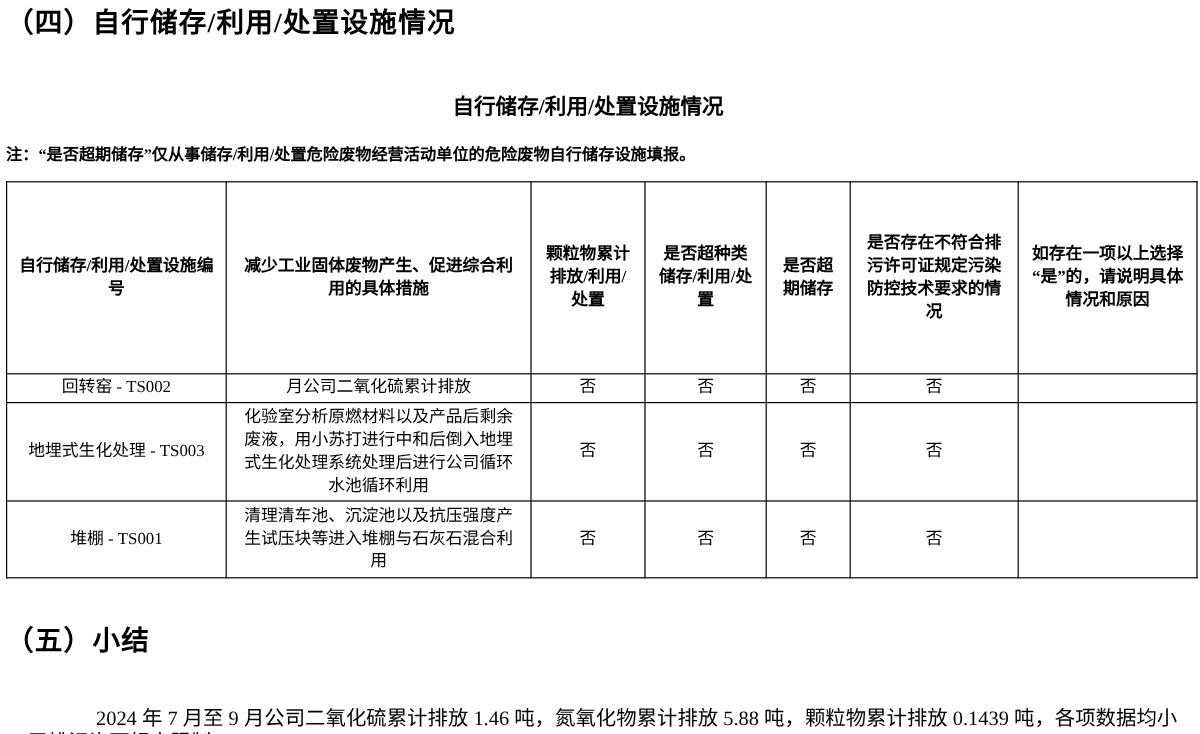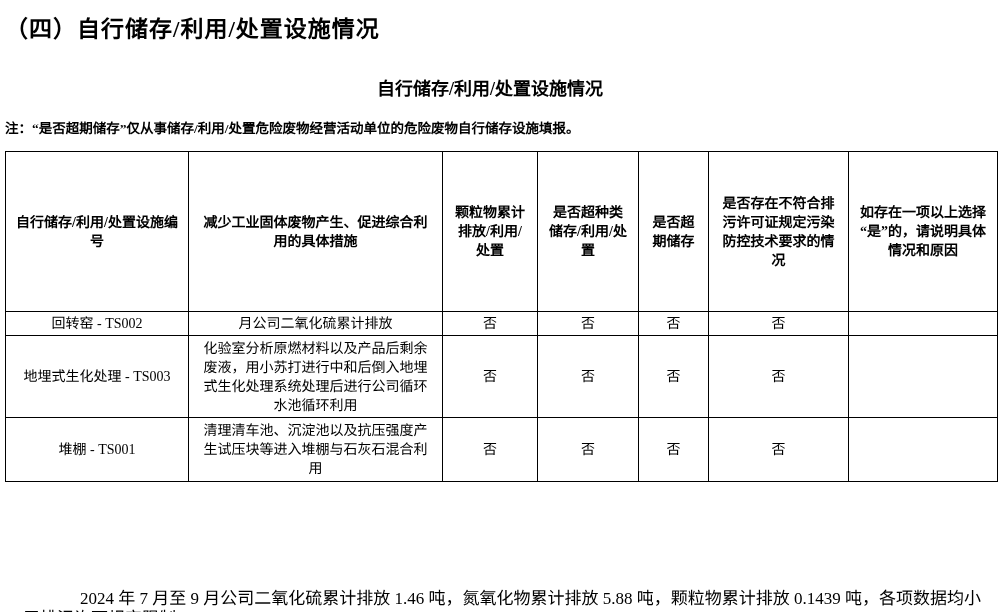--- a/index.html
+++ b/index.html
@@ -18,21 +18,21 @@
   }
   .section-heading {
     position: absolute;
     left: 5px;
     margin: 0;
     font-size: 23px;
     font-weight: bold;
     letter-spacing: 1px;
     white-space: nowrap;
   }
-  #heading-section4 { top: 10px; text-align: right; }
+  #heading-section4 { top: 0; text-align: right; }
   #heading-section5 { top: 515px; }
   .table-title {
     position: absolute;
     top: 74px;
     left: 0;
     width: 980px;
     text-align: center;
     font-size: 18px;
     font-weight: bold;
     margin: 0;
@@ -138,16 +138,17 @@
           <td>清理清车池、沉淀池以及抗压强度产生试压块等进入堆棚与石灰石混合利用</td>
           <td>否</td>
           <td>否</td>
           <td>否</td>
           <td>否</td>
           <td></td>
         </tr>
       </tbody>
   </table>
 
+  <h2 class="section-heading" id="heading-section5">（五）小结</h2>
 
   <p class="summary-paragraph">2024 年 7 月至 9 月公司二氧化硫累计排放 1.46 吨，氮氧化物累计排放 5.88 吨，颗粒物累计排放 0.1439 吨，各项数据均小于排污许可规定限制。</p>
 
 </div>
 
 </body></html>

